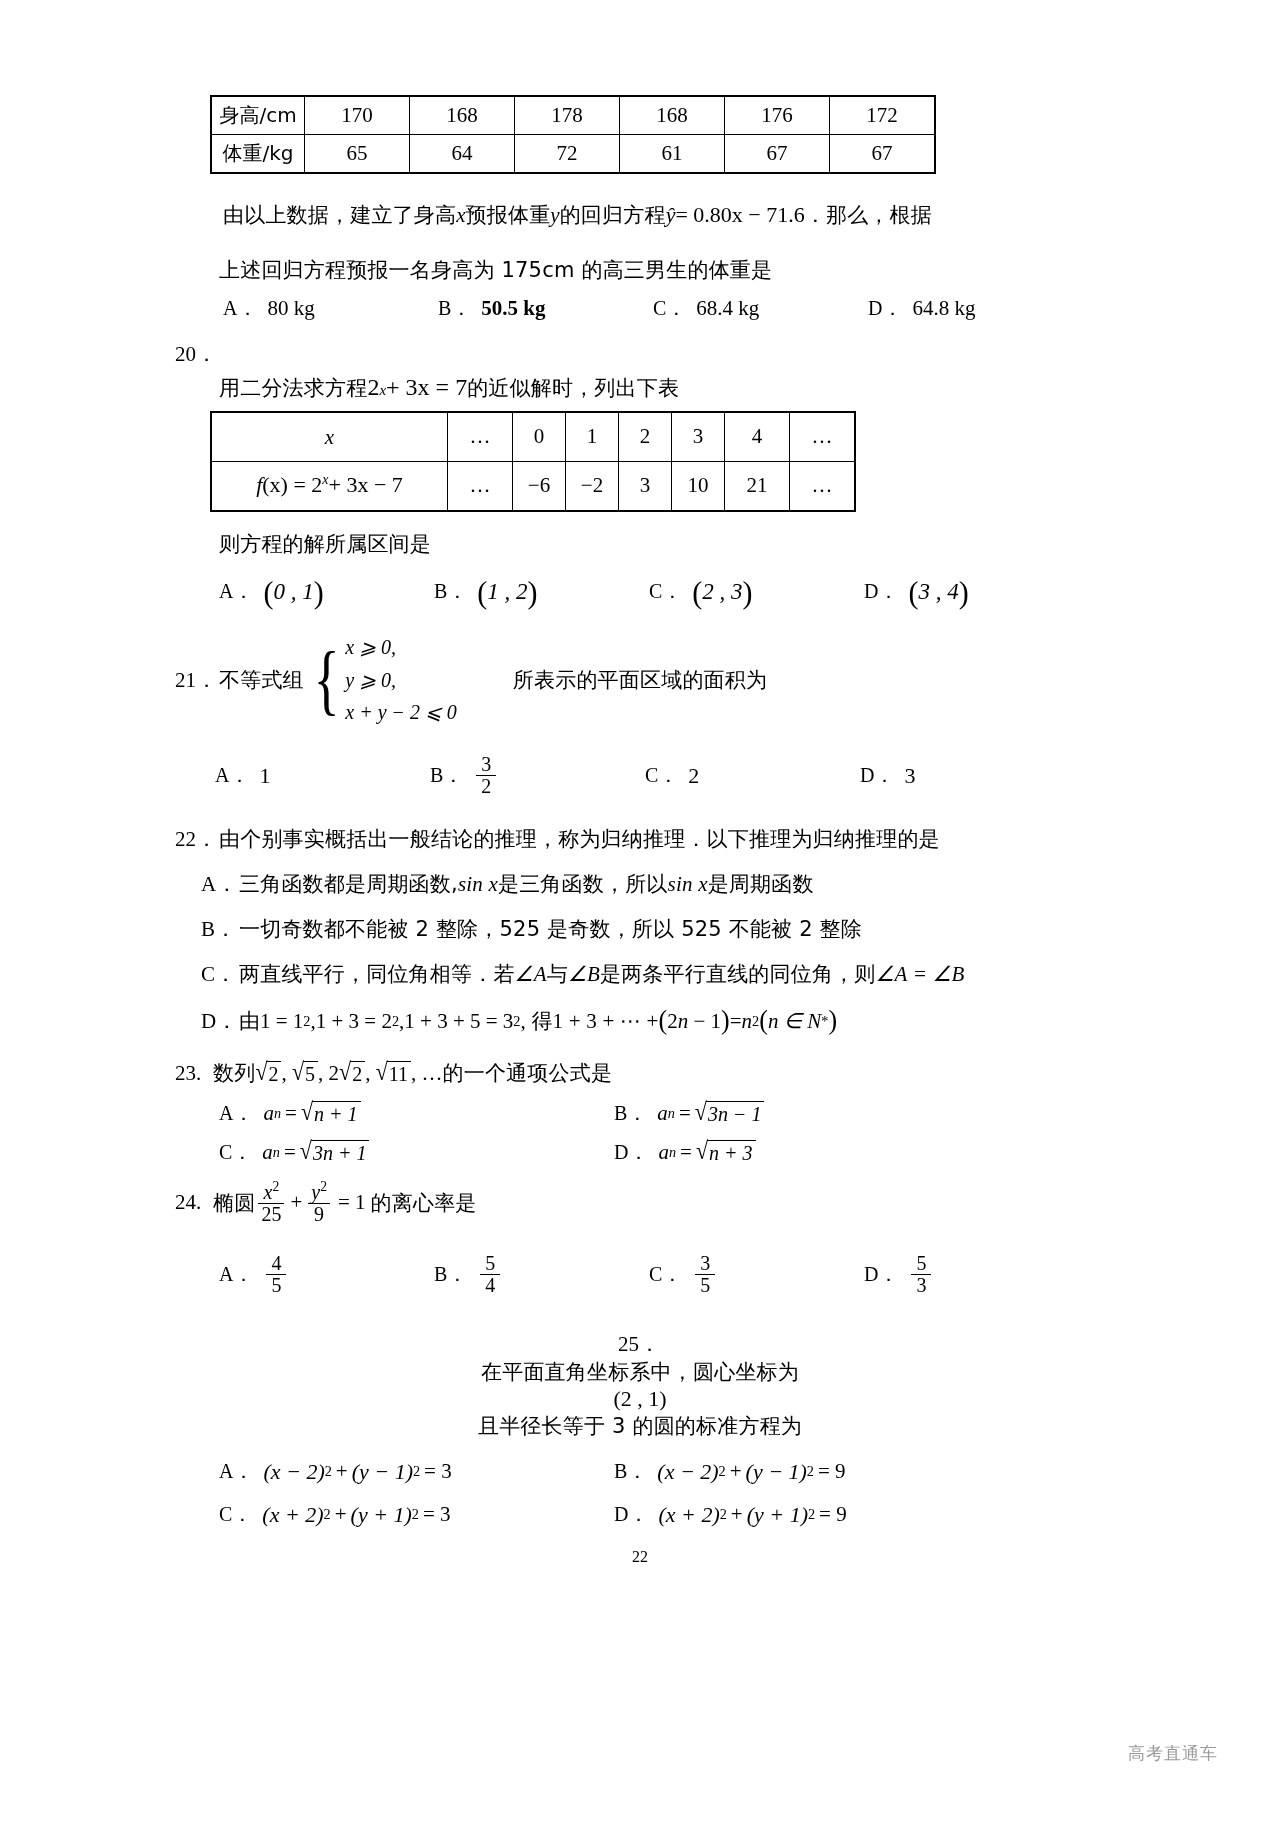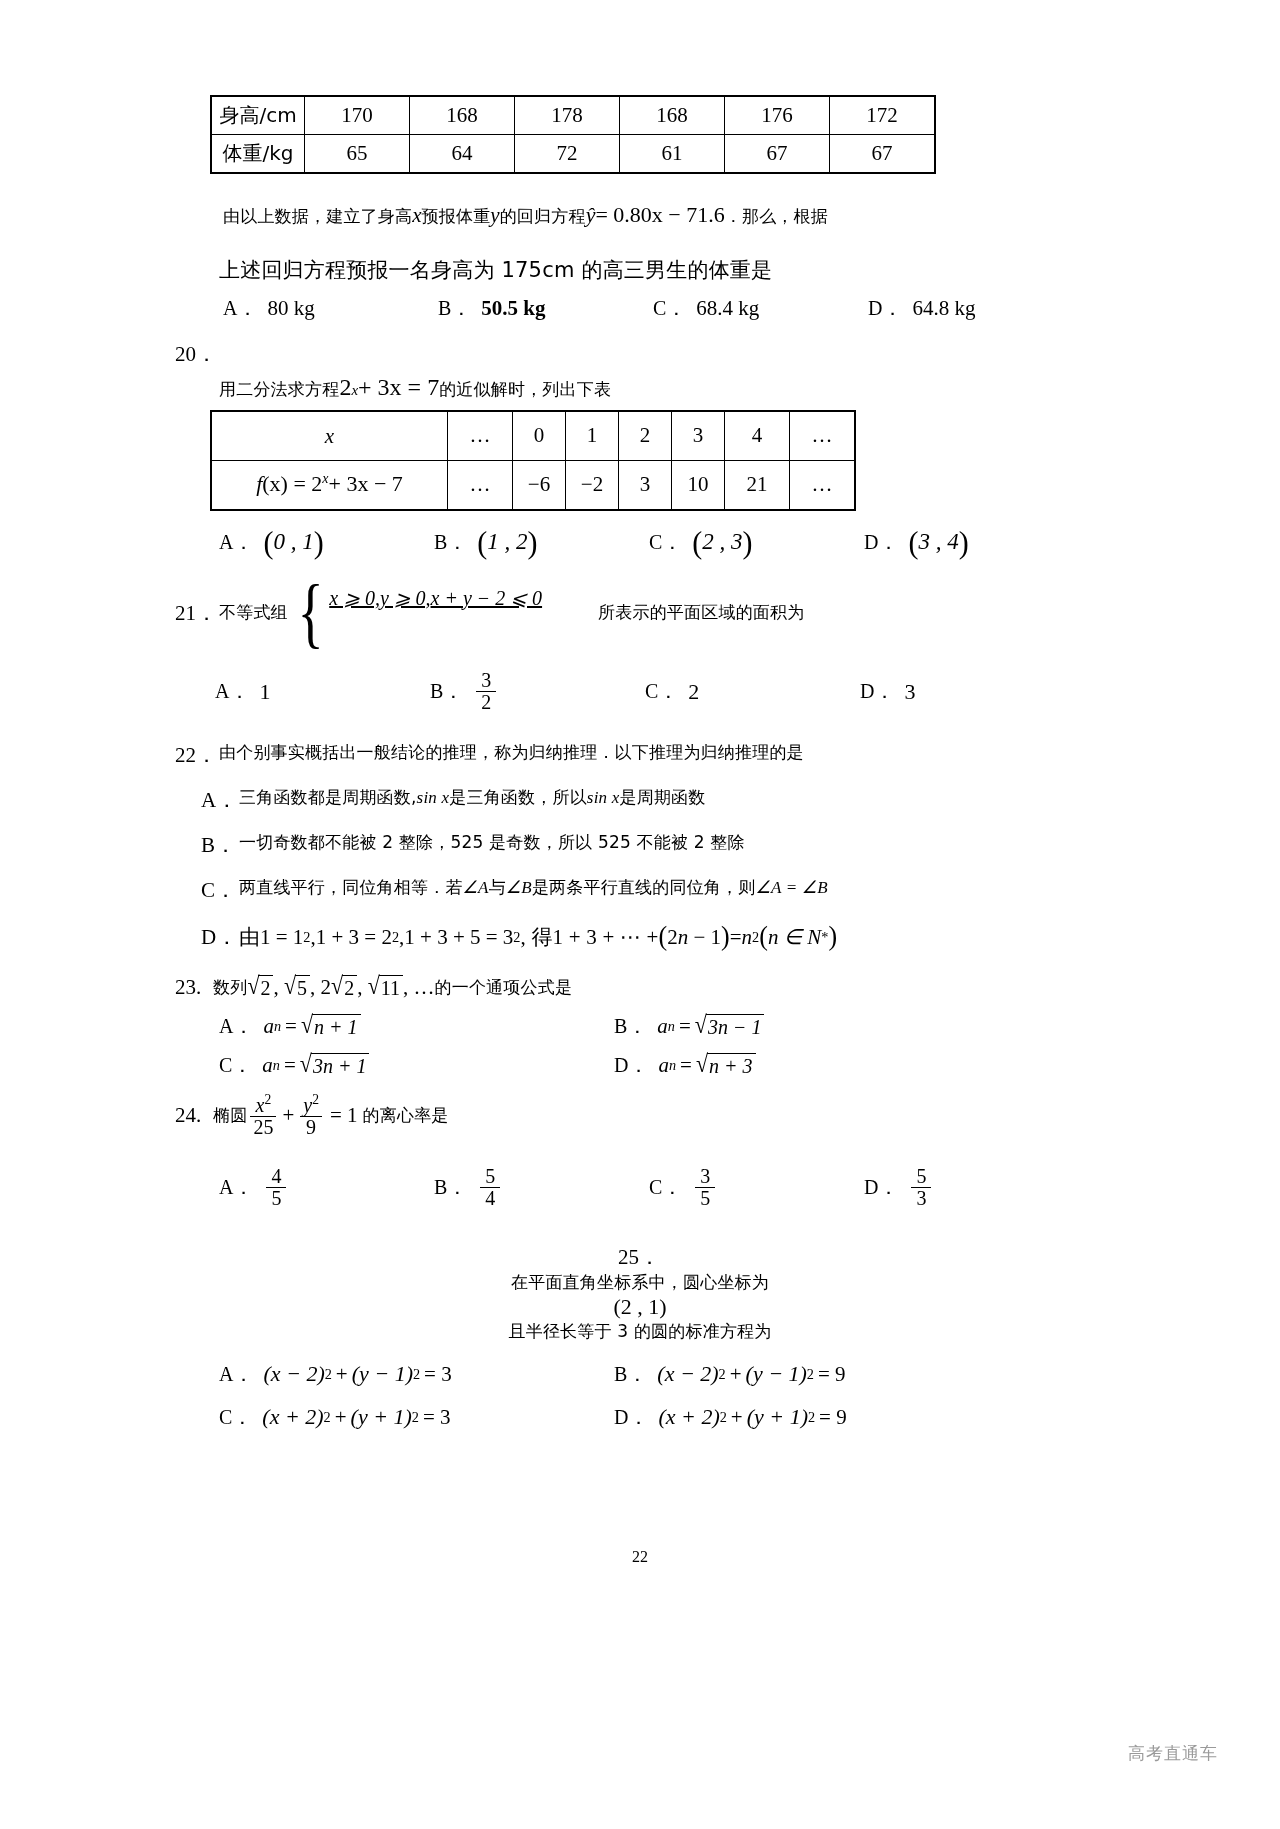--- a/index.html
+++ b/index.html
@@ -22,21 +22,21 @@
   .content {
     position: absolute;
     left: 175px;
     top: 95px;
     width: 930px;
   }
 
   
   .cn {
     font-family: "DejaVu Sans", "Liberation Sans", sans-serif;
-    font-size: 17px;
+    font-size: 21px;
     letter-spacing: 0.2px;
   }
   .mathi {
     font-style: italic;
     font-family: "Liberation Serif", serif;
   }
   .num {
     font-family: "Liberation Serif", serif;
   }
 
@@ -176,27 +176,26 @@
     font-size: 78px;
     line-height: 0.80;
     font-family: "Liberation Serif", serif;
     transform: scaleX(0.7);
     display: flex;
     align-items: center;
     margin-right: -4px;
   }
   .system .rows {
     display: flex;
-    flex-direction: row;
+    flex-direction: column;
     justify-content: center;
     font-size: 20px;
     font-family: "Liberation Serif", serif;
     line-height: 1.62;
     padding-left: 4px;
-    text-decoration: underline;
   }
 
   .q21row {
     display: flex;
     align-items: center;
     margin-top: 20px;
     font-size: 21px;
   }
 
   
@@ -310,20 +309,21 @@
             <td class="cell">−2</td>
             <td class="cell">3</td>
             <td class="cell">10</td>
             <td class="cellw">21</td>
             <td class="cellw">…</td>
           </tr>
         </tbody>
           </table>
       </div>
 
+      <div class="para cn" style="margin-left:44px; margin-top:16px;">则方程的解所属区间是</div>
 
       <div class="opts w4" style="margin-left:44px; margin-top:18px;">
         <span class="opt">
             <span class="lbl">A．</span>
             <span class="bigparen">(</span>
             <span class="num mathi" style="font-size:23px;">0 , 1</span>
             <span class="bigparen">)</span>
           </span>
         <span class="opt">
             <span class="lbl">B．</span>

